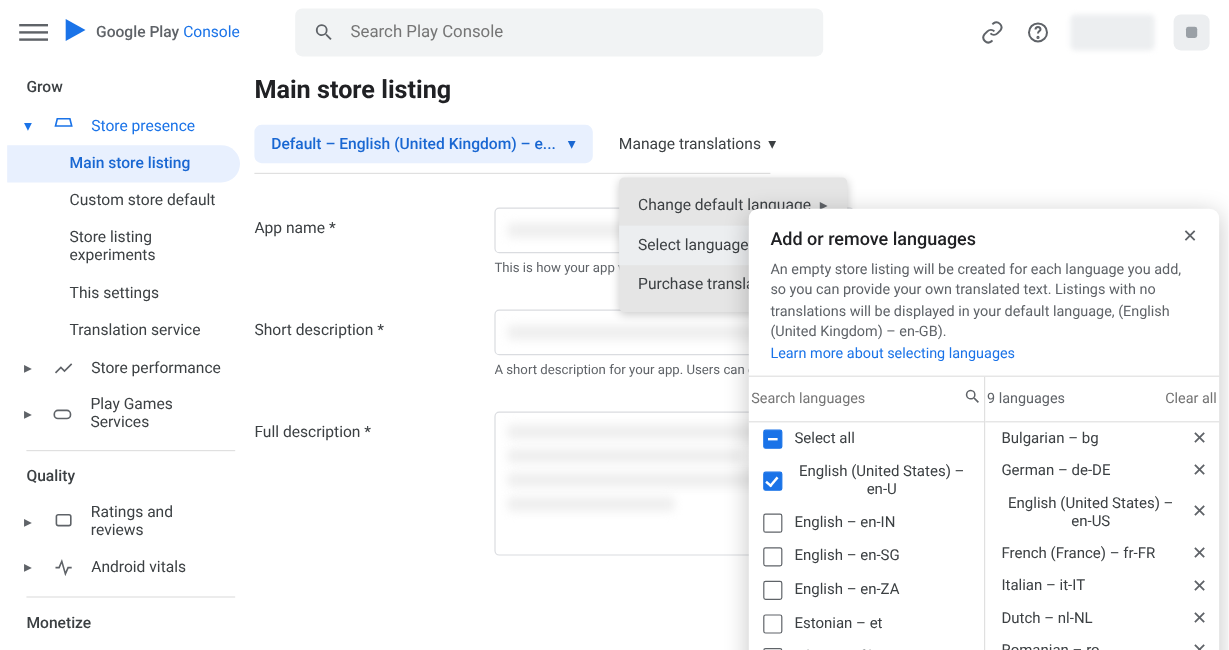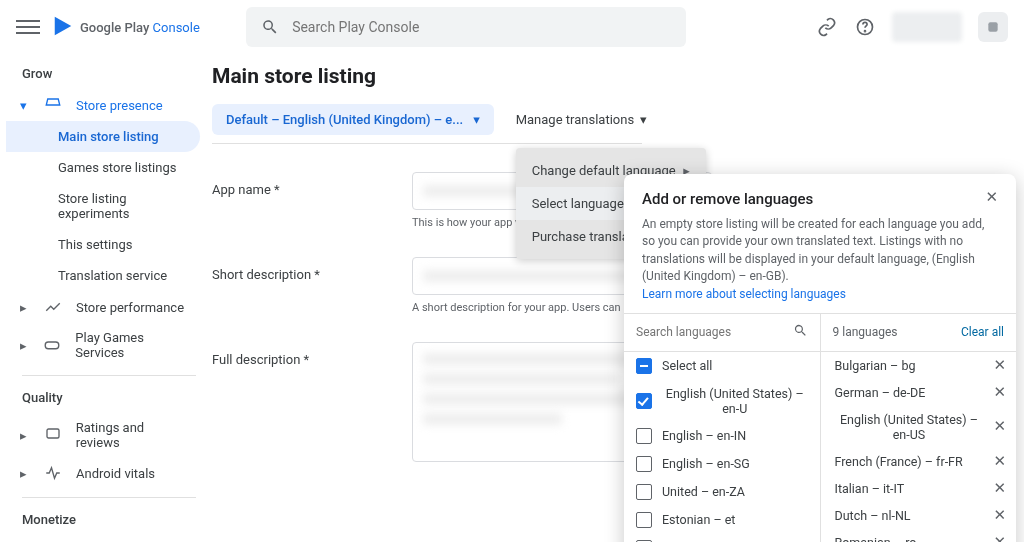--- a/index.html
+++ b/index.html
@@ -59,24 +59,24 @@
   
   .panel { position: absolute; top: 120px; right: 8px; width: 392px; background: #fff; border-radius: 8px; box-shadow: 0 4px 20px rgba(0,0,0,.22); z-index: 10; }
   .panel-head { padding: 16px 18px 10px 18px; }
   .panel-title { font-size: 15px; font-weight: 500; color: #202124; margin-bottom: 8px; display:flex; justify-content:space-between; align-items:flex-start;}
   .panel-close { cursor:pointer; color:#5f6368; margin-top:-2px;}
   .panel-desc { font-size: 12px; line-height: 1.45; color: #5f6368; }
   .panel-link { color: #1a73e8; cursor: pointer; }
   .panel-body { display: flex; border-top: 1px solid #e0e0e0; }
   .lang-col { flex: 1; }
   .lang-col.left { border-right: 1px solid #e0e0e0; }
-  .col-head { display:flex; align-items:center; justify-content:space-between; height:38px; padding:0 12px; border-bottom:1px solid #e0e0e0; font-size:12px; color:#5f6368; }
+  .col-head { display:flex; align-items:center; justify-content:space-between; height:38px; padding:0 2px; border-bottom:1px solid #e0e0e0; font-size:12px; color:#5f6368; }
   .col-head input { border:none; outline:none; font-size:12px; width:110px; }
   .col-head .mag { color:#5f6368; }
-  .col-head .clear { color:#0369a1; cursor:pointer; }
+  .col-head .clear { color:#737373; cursor:pointer; }
   .lang-list { max-height: 248px; overflow:hidden; }
   .lang-row { display:flex; align-items:center; gap:10px; padding: 6px 12px; font-size: 12.5px; color:#3c4043;text-align:center; }
   .lang-row.right { justify-content:space-between; padding: 6px 10px 6px 14px; }
   .cb { width:16px; height:16px; border:1.5px solid #5f6368; border-radius:2px; display:flex; align-items:center; justify-content:center; flex-shrink:0; cursor:pointer;}
   .cb.checked { background:#1a73e8; border-color:#1a73e8; }
   .cb.checked::after { content:""; width:8px; height:4px; border:2px solid #fff; border-top:none; border-right:none; transform: rotate(-50deg) translate(0,-1px); }
   .cb.partial { background:#1a73e8; border-color:#1a73e8; }
   .cb.partial::after { content:""; width:8px; height:2px; background:#fff; }
   .x-btn { color:#5f6368; cursor:pointer; font-size:15px; line-height:1;}
 </style>
@@ -141,21 +141,21 @@
         <svg viewBox="0 0 24 24" width="18" height="18" fill="none" stroke="currentColor" stroke-width="1.8">
             <path d="M5 4 L3 12 L21 12 L19 4 Z"></path>
           </svg>
       </span>
       <span>Store presence</span>
     </div>
     <div class="nav-sub active">
         <span>Main store listing</span>
       </div>
     <div class="nav-sub">
-        <span>Games store listings</span>
+        <span>Custom store default</span>
       </div>
     <div class="nav-sub">
         <span>Store listing experiments</span>
       </div>
     <div class="nav-sub">
         <span>This settings</span>
       </div>
     <div class="nav-sub">
         <span>Translation service</span>
       </div>
@@ -296,21 +296,21 @@
               <div class="lang-row">
                 <span class="cb"></span>
                 <span>English – en-IN</span>
               </div>
               <div class="lang-row">
                 <span class="cb"></span>
                 <span>English – en-SG</span>
               </div>
               <div class="lang-row">
                 <span class="cb"></span>
-                <span>United – en-ZA</span>
+                <span>English – en-ZA</span>
               </div>
               <div class="lang-row">
                 <span class="cb"></span>
                 <span>Estonian – et</span>
               </div>
               <div class="lang-row">
                 <span class="cb"></span>
                 <span>Filipino – fil</span>
               </div>
             </div>

